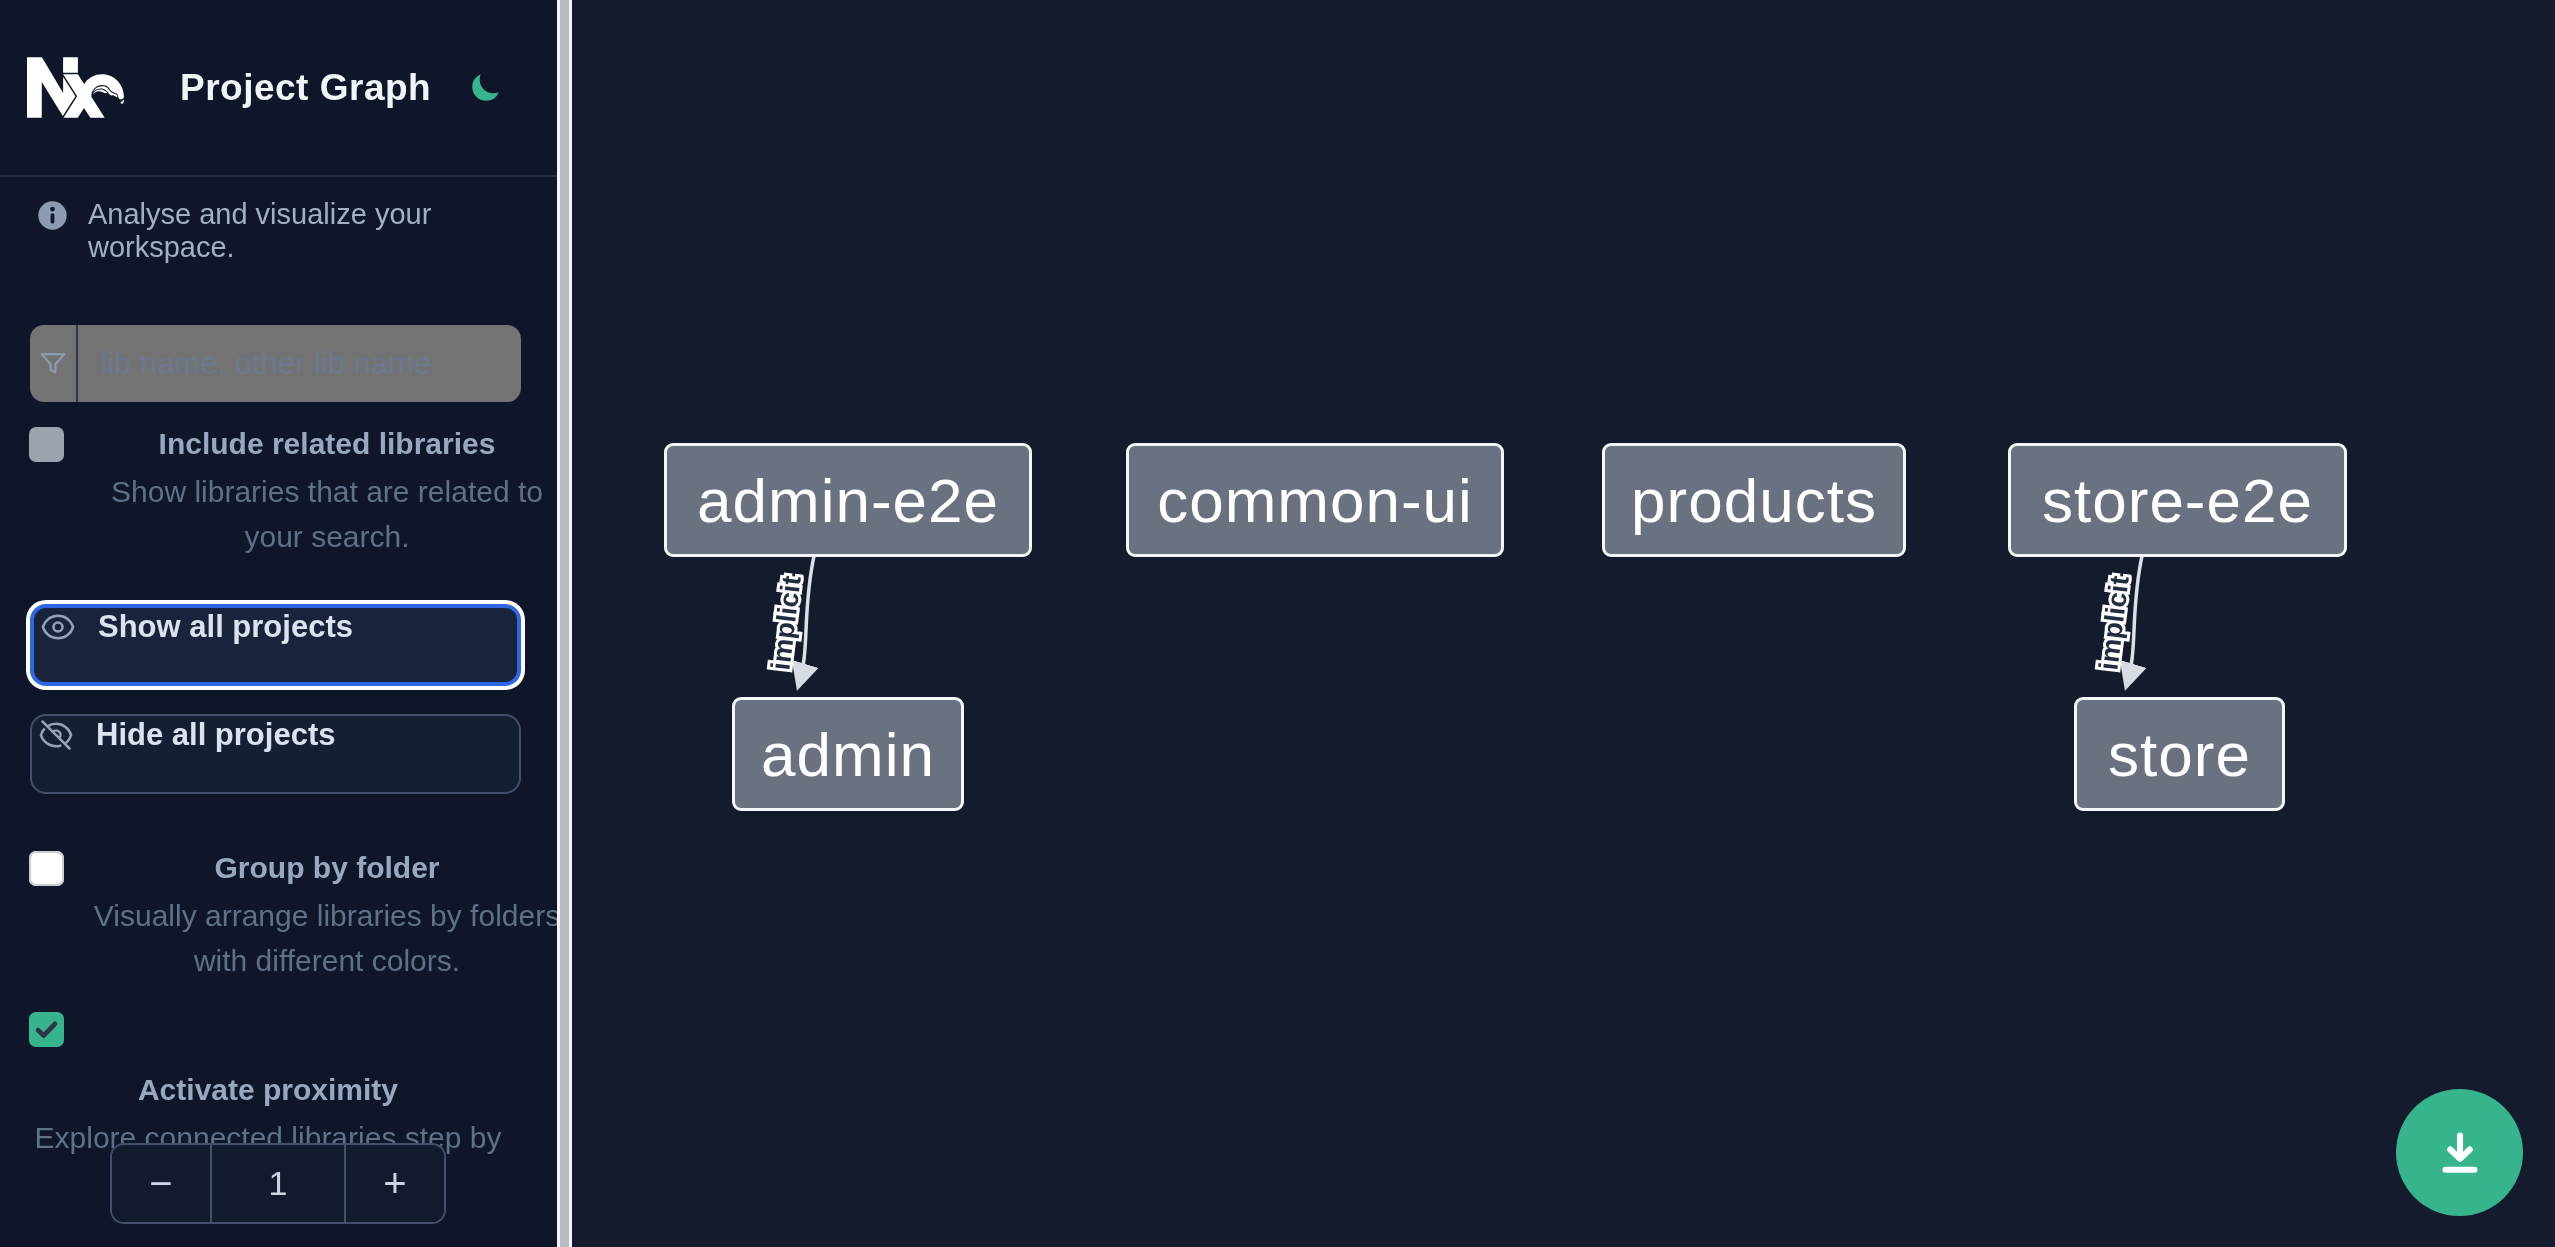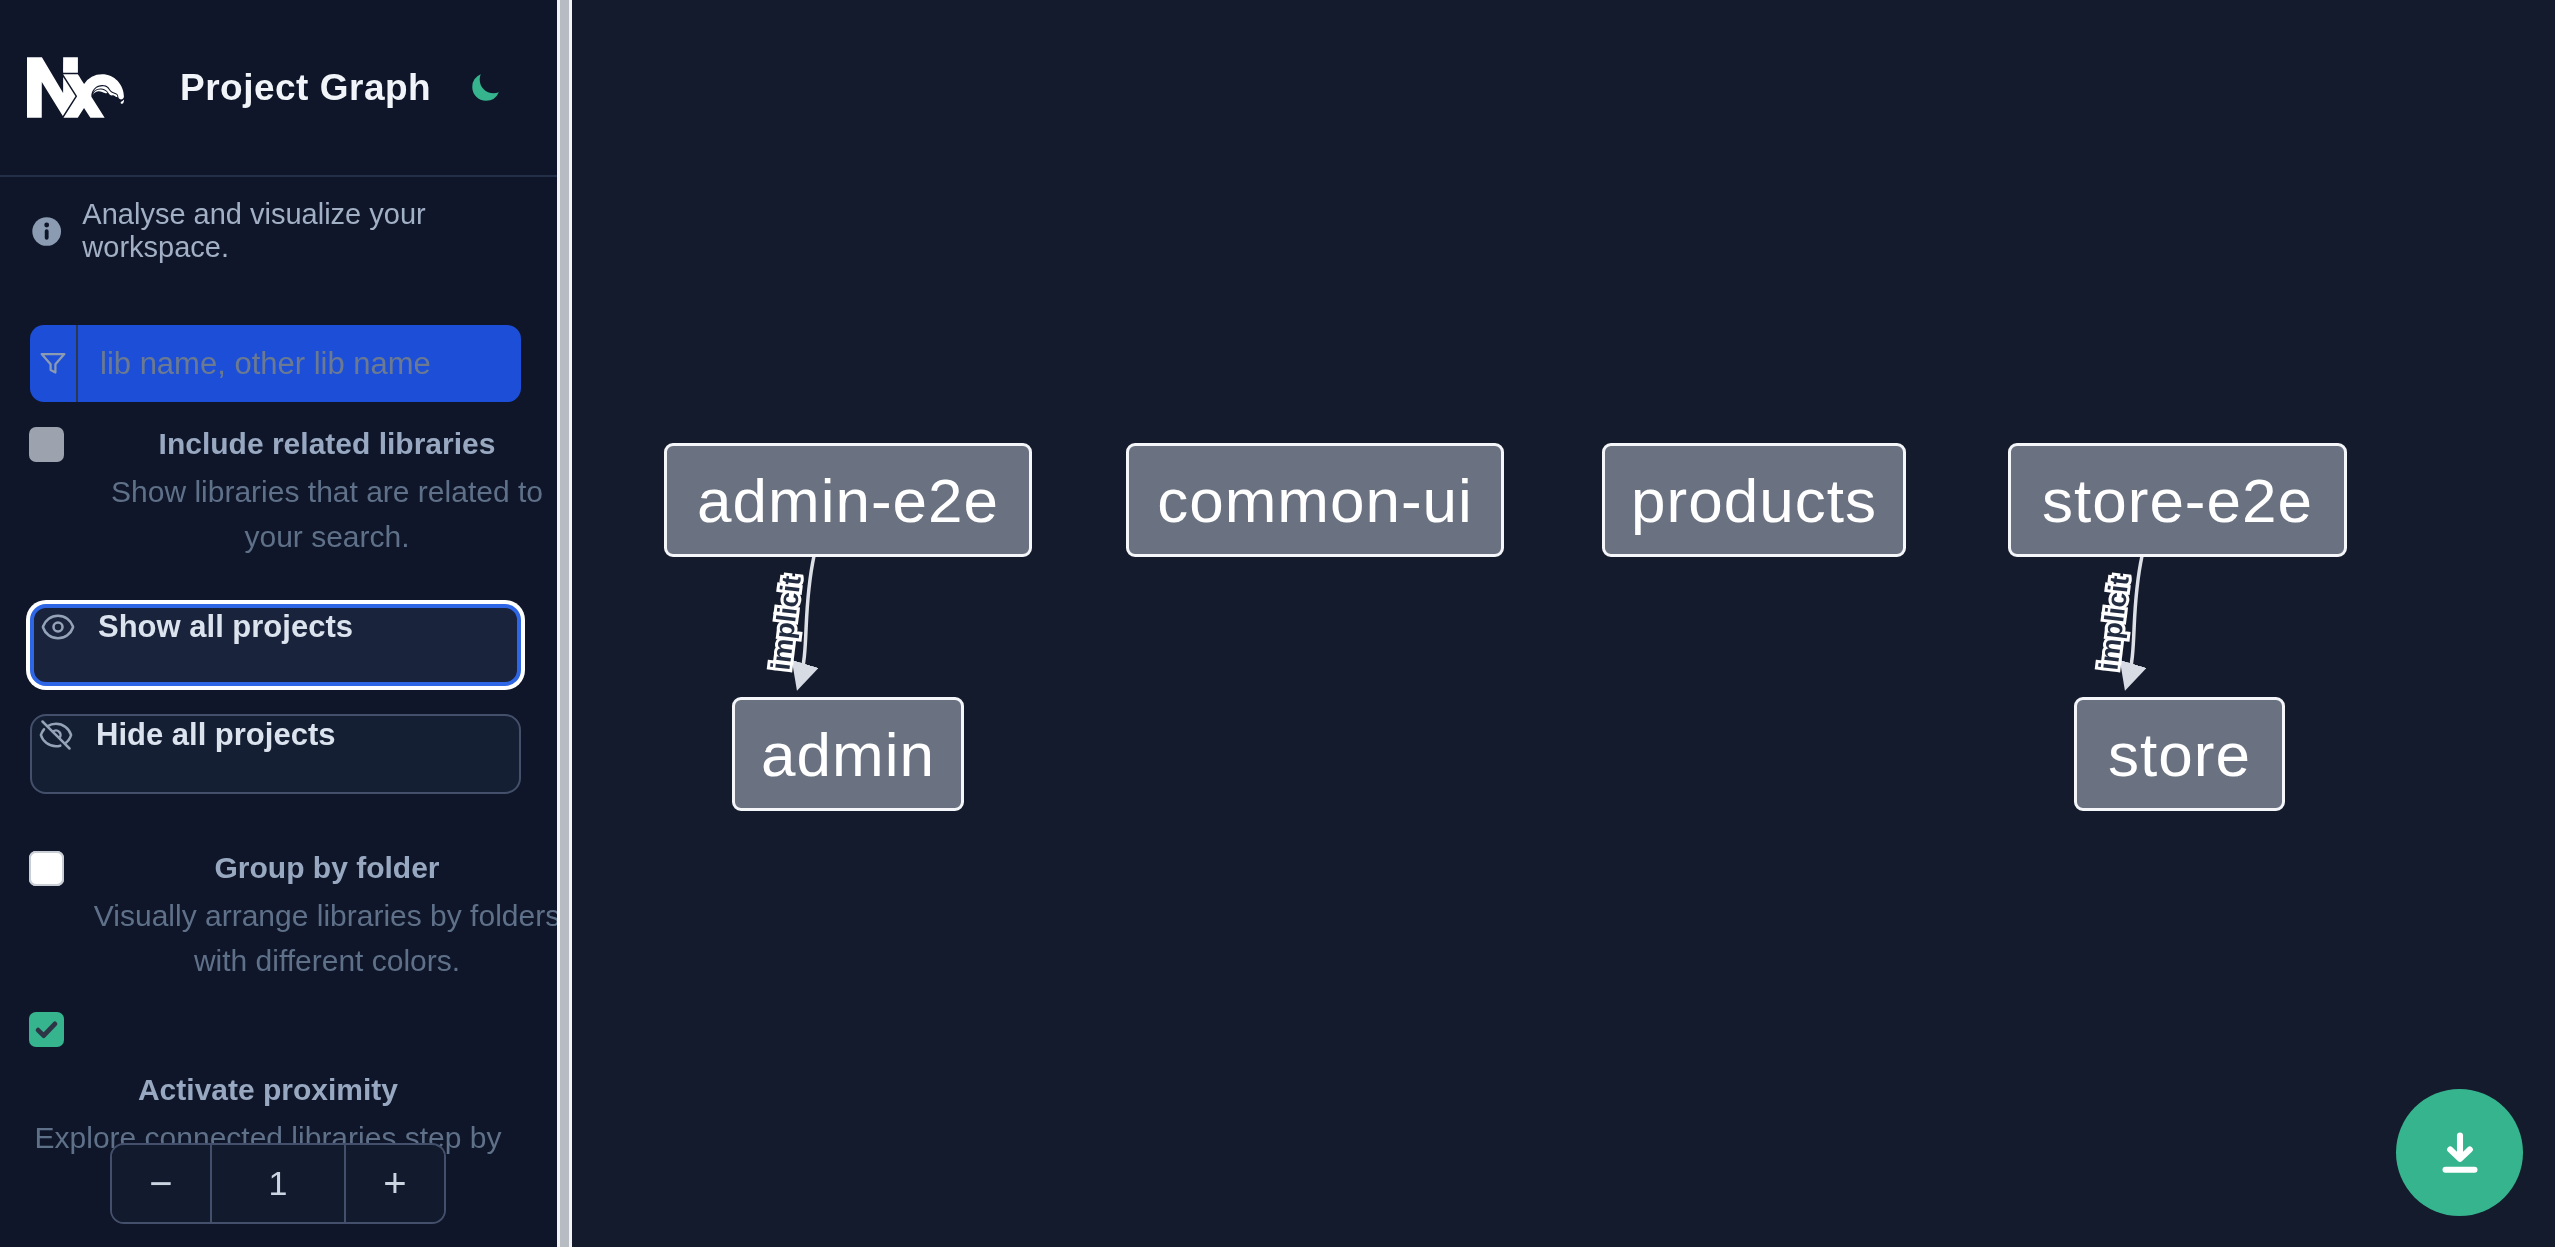--- a/index.html
+++ b/index.html
@@ -8,23 +8,23 @@
     background:#141b2d;font-family:"Liberation Sans",sans-serif;
     -webkit-font-smoothing:antialiased;
   }
   
   .sidebar{position:absolute;left:0;top:0;width:557px;height:1247px;background:#0f1629;}
   .sb-header{position:absolute;left:0;top:0;width:557px;height:177px;
     border-bottom:2px solid #232e47;display:flex;align-items:center;padding-left:27px;box-sizing:border-box;}
   .logo{width:97px;height:97px;flex:0 0 auto;}
   .sb-title{margin-left:56px;font-size:37px;font-weight:600;color:#f1f5f9;letter-spacing:.5px;}
   .theme-btn{margin-left:auto;margin-right:52px;width:40px;height:40px;display:flex;align-items:center;justify-content:center;cursor:pointer;background:none;border:none;padding:0;}
-  .info-row{position:absolute;left:30px;top:198px;display:flex;align-items:center;gap:19px;}
+  .info-row{position:absolute;left:36px;top:198px;display:flex;gap:19px;}
   .info-row .txt{font-size:29px;color:#a2b0c6;}
-  .filter-box{position:absolute;left:30px;top:325px;width:491px;height:77px;background:#1d4ed8;
+  .filter-box{position:absolute;left:30px;top:325px;width:491px;height:77px;background:#737373;
     border-radius:14px;display:flex;align-items:stretch;overflow:hidden;}
   .filter-icon-cell{width:64px;display:flex;align-items:center;justify-content:center;border-right:2px solid #2c374d;}
   .filter-box input{flex:1;background:transparent;border:none;outline:none;color:#cbd5e1;
     font-size:31px;padding:0 22px;font-family:"Liberation Sans",sans-serif;}
   .filter-box input::placeholder{color:#6b7a90;}
   .cbrow{position:absolute;left:29px;display:flex;gap:24px;}
   .cbrow .box{width:35px;height:35px;border-radius:7px;flex:0 0 auto;margin-top:2px;cursor:pointer;
     display:flex;align-items:center;justify-content:center;}
   .box.gray{background:#9ca3af;}
   .box.white{background:#ffffff;box-shadow:inset 0 0 0 2px #c9cdd4;}

